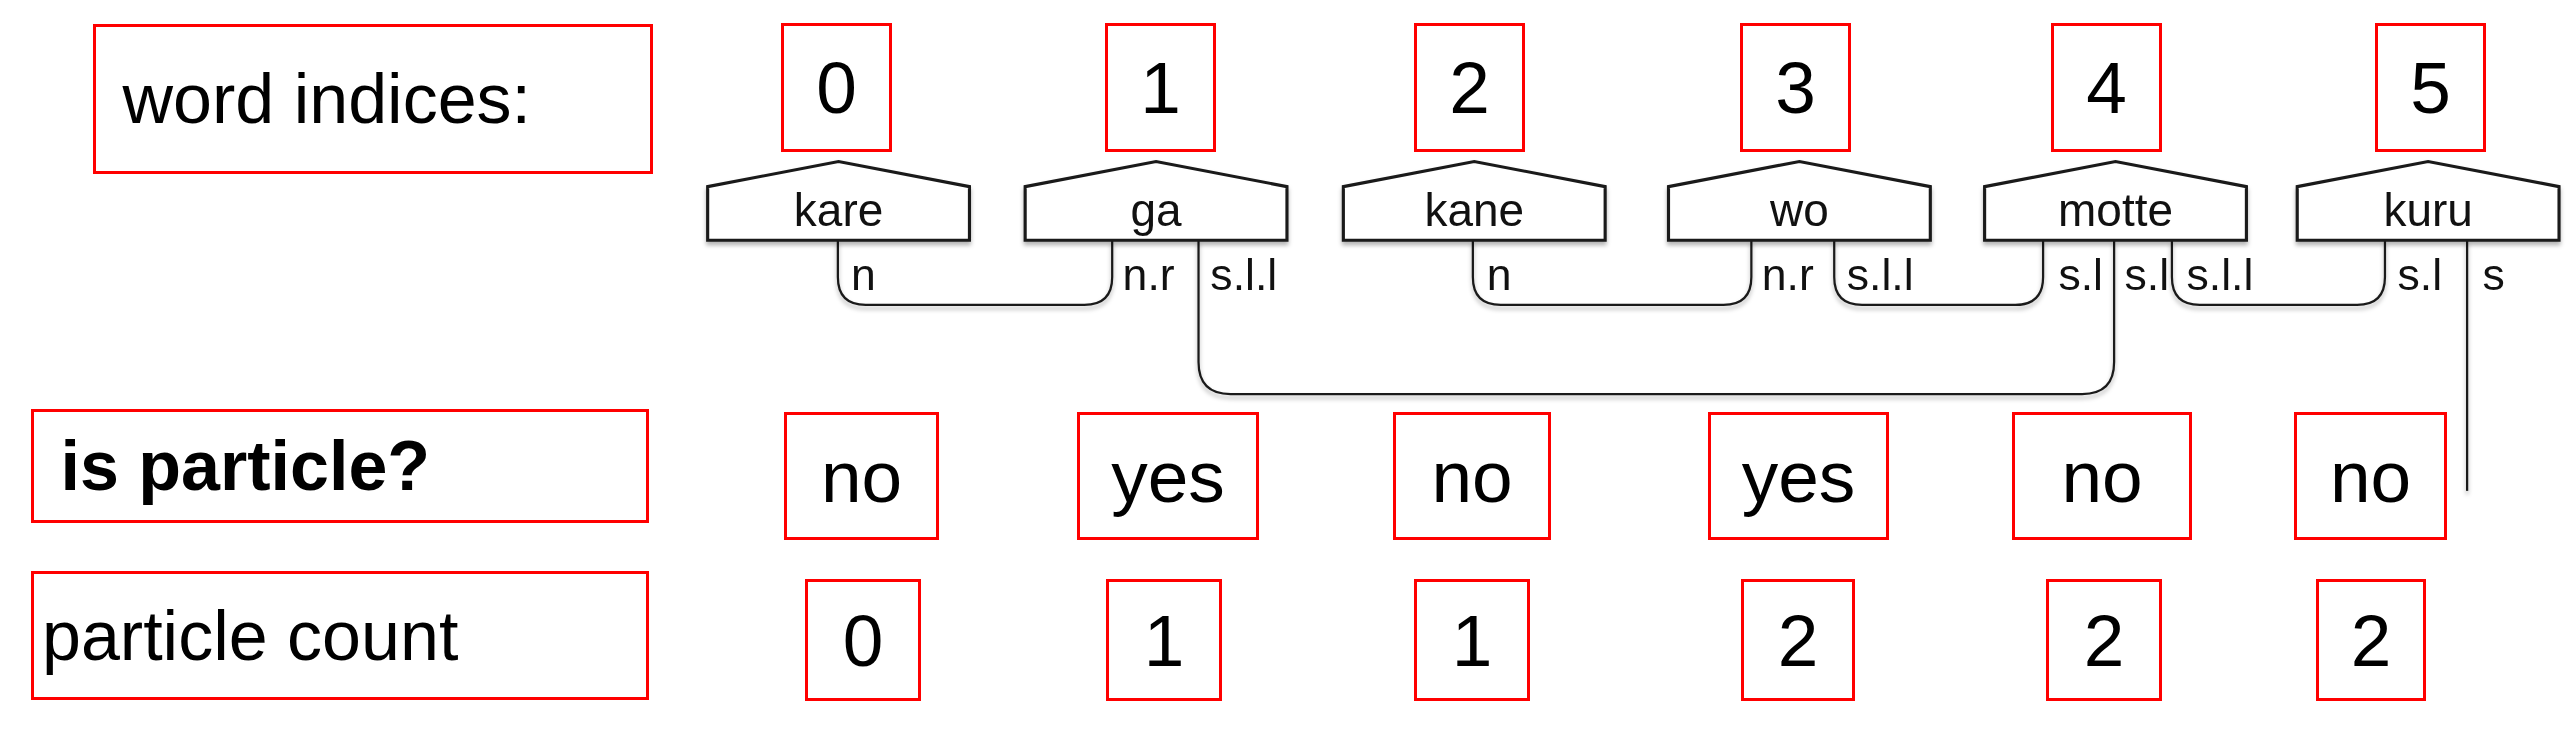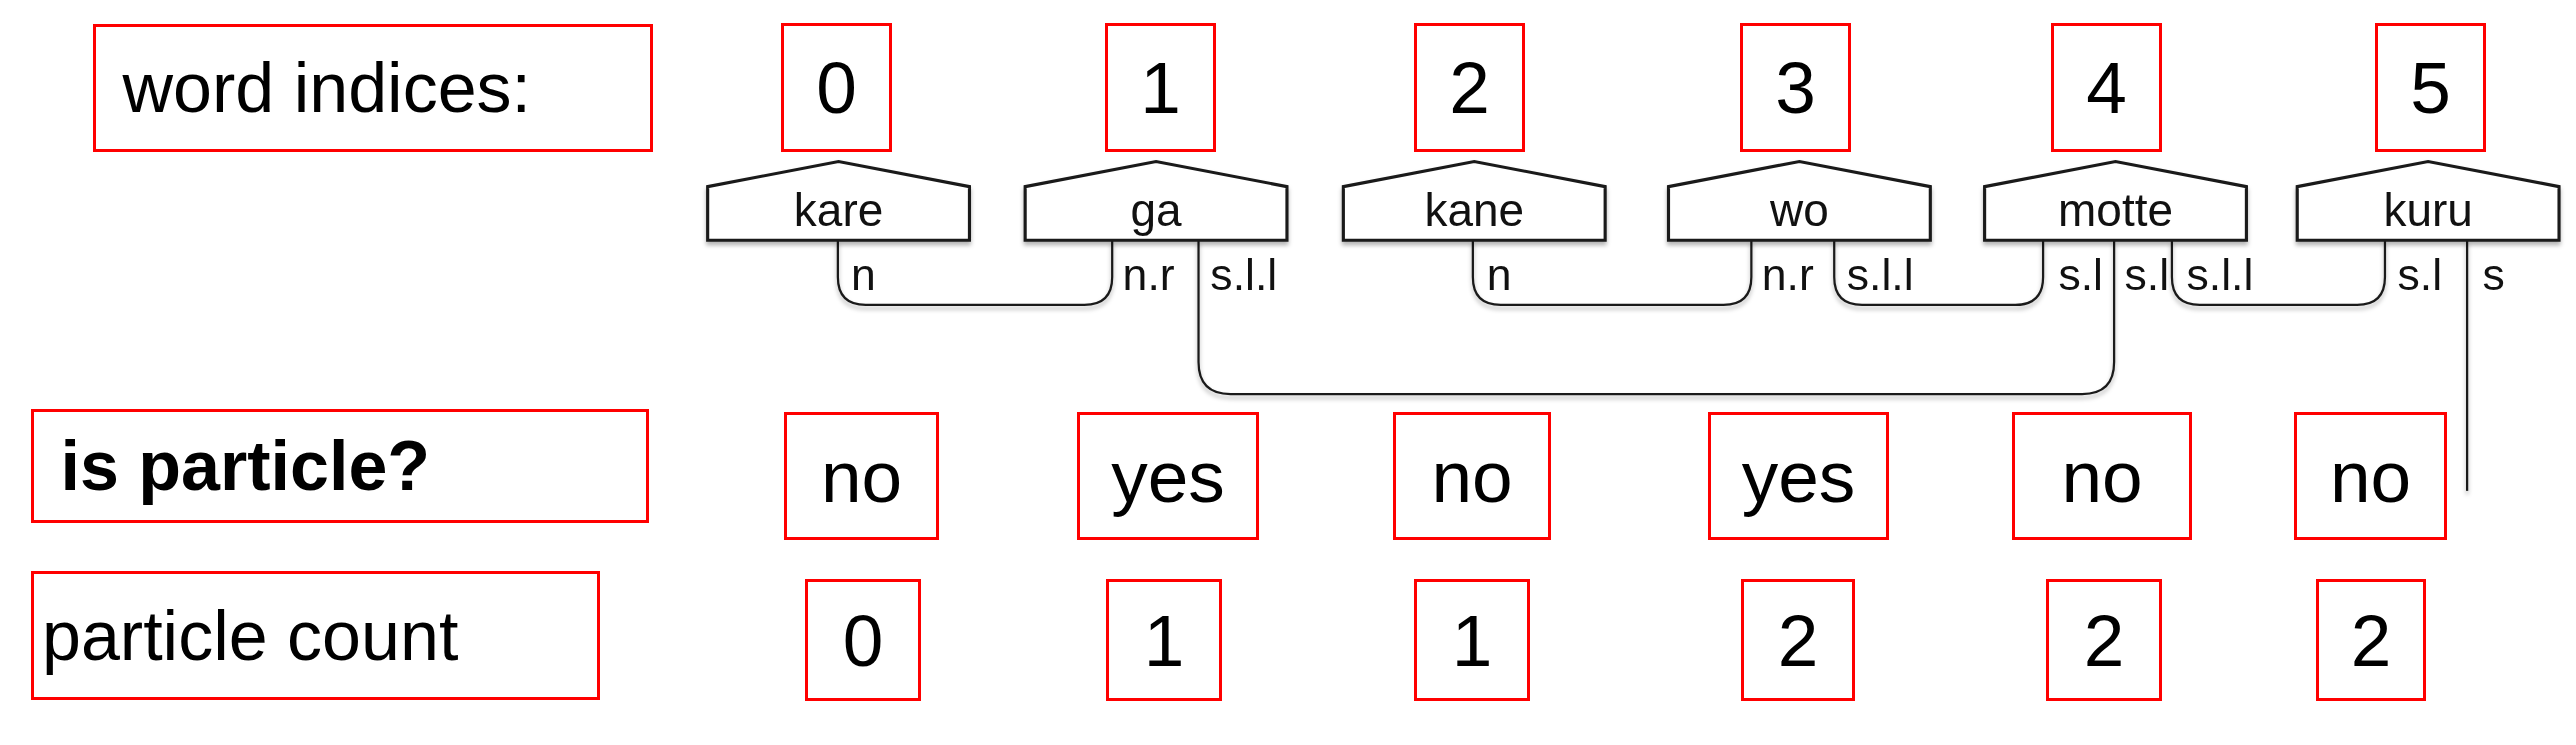--- a/index.html
+++ b/index.html
@@ -89,39 +89,39 @@
       <text class="edge-label" x="2530" y="416">n.r</text>
       <text class="edge-label" x="2652" y="416">s.l.l</text>
       <text class="edge-label" x="2956" y="416">s.l</text>
       <text class="edge-label" x="3051" y="416">s.l</text>
       <text class="edge-label" x="3140" y="416">s.l.l</text>
       <text class="edge-label" x="3443" y="416">s.l</text>
       <text class="edge-label" x="3565" y="416">s</text>
     </g>
   </svg>
 
-  <div class="rbox label-box" style="left:93px;top:24.4px;width:560px;height:128px;">word indices:</div>
+  <div class="rbox label-box" style="left:93px;top:24.4px;width:560px;height:150px;">word indices:</div>
 
   <div class="rbox" style="left:781px;top:23px;width:111px;height:129px;">0</div>
   <div class="rbox" style="left:1105px;top:23px;width:111px;height:129px;">1</div>
   <div class="rbox" style="left:1414px;top:23px;width:111px;height:129px;">2</div>
   <div class="rbox" style="left:1740px;top:23px;width:111px;height:129px;">3</div>
   <div class="rbox" style="left:2051px;top:23px;width:111px;height:129px;">4</div>
   <div class="rbox" style="left:2375px;top:23px;width:111px;height:129px;">5</div>
 
   <div class="rbox label-box" style="left:31px;top:409px;width:618px;height:114px;font-weight:bold;">is particle?</div>
 
   <div class="rbox" style="left:784px;top:412px;width:155px;height:128px;">no</div>
   <div class="rbox" style="left:1077px;top:412px;width:182px;height:128px;">yes</div>
   <div class="rbox" style="left:1393px;top:412px;width:158px;height:128px;">no</div>
   <div class="rbox" style="left:1708px;top:412px;width:181px;height:128px;">yes</div>
   <div class="rbox" style="left:2012px;top:412px;width:180px;height:128px;">no</div>
   <div class="rbox" style="left:2294px;top:412px;width:153px;height:128px;">no</div>
 
-  <div class="rbox label-box" style="left:31px;top:571px;width:569px;height:129px;padding-left:8px;">particle count</div>
+  <div class="rbox label-box" style="left:31px;top:571px;width:618px;height:129px;padding-left:8px;">particle count</div>
 
   <div class="rbox" style="left:805px;top:579px;width:116px;height:122px;">0</div>
   <div class="rbox" style="left:1106px;top:579px;width:116px;height:122px;">1</div>
   <div class="rbox" style="left:1414px;top:579px;width:116px;height:122px;">1</div>
   <div class="rbox" style="left:1741px;top:579px;width:114px;height:122px;">2</div>
   <div class="rbox" style="left:2046px;top:579px;width:116px;height:122px;">2</div>
   <div class="rbox" style="left:2316px;top:579px;width:110px;height:122px;">2</div>
 
 </div>
 

